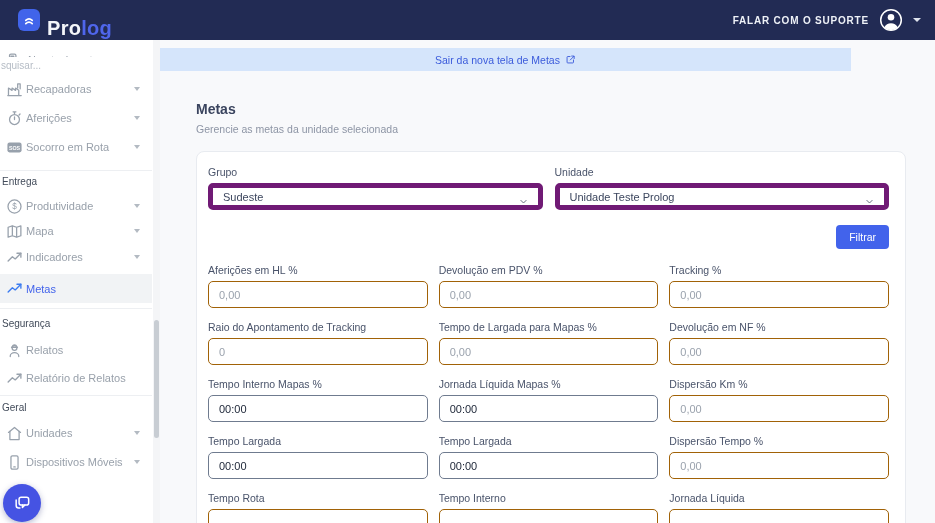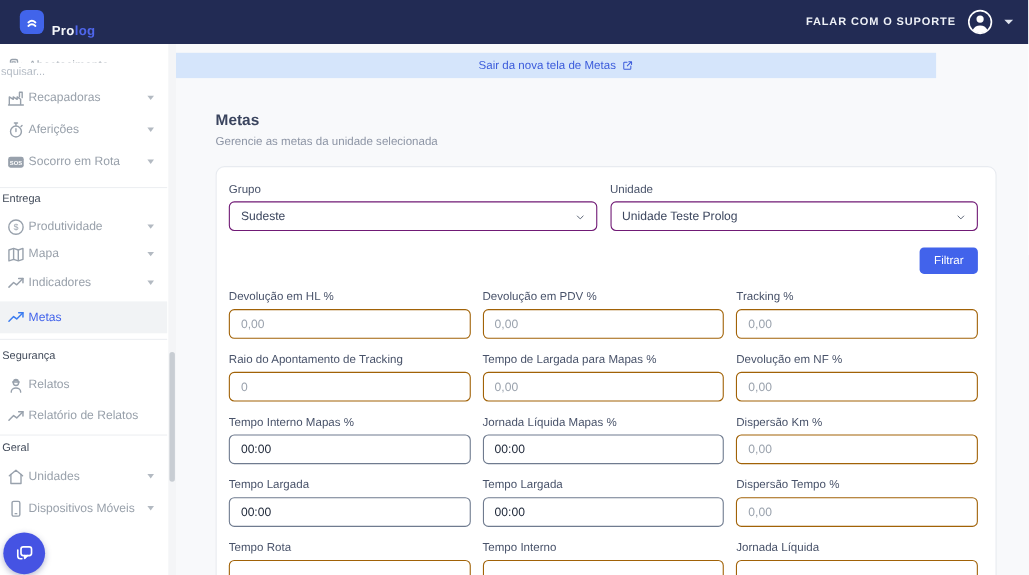--- a/index.html
+++ b/index.html
@@ -5,21 +5,21 @@
   * { margin:0; padding:0; box-sizing:border-box; }
   html,body { width:935px; height:523px; overflow:hidden; }
   body { font-family:"Liberation Sans","DejaVu Sans",sans-serif; background:#fff; }
   .app { position:relative; width:935px; height:523px; overflow:hidden; background:#f8f9fb; }
 
   
   .topbar { position:absolute; left:0; top:0; width:935px; height:40px; background:#222b54; z-index:30;
             display:flex; align-items:center; justify-content:space-between; padding:0 14px 0 18px; }
   .logo { display:flex; align-items:center; gap:7px; cursor:pointer; }
   .logo-badge { width:22px; height:22px; border-radius:6px; background:#4164ea; display:flex; align-items:center; justify-content:center; }
-  .logo-text { font-size:12px; font-weight:bold; letter-spacing:.3px;margin-top:16px; }
+  .logo-text { font-size:20px; font-weight:bold; letter-spacing:.3px;margin-top:16px; }
   .logo-text .pro { color:#f4f6fa; }
   .logo-text .log { color:#4f66ec; }
   .topbar-right { display:flex; align-items:center; gap:10px; }
   .support-link { color:#eef1f7; font-size:10px; font-weight:600; letter-spacing:.8px; cursor:pointer; }
   .avatar { width:24px; height:24px; cursor:pointer; display:block; }
   .caret-w { width:0; height:0; border-left:4px solid transparent; border-right:4px solid transparent; border-top:4px solid #dfe4ee; cursor:pointer; }
 
   
   .sidebar { position:absolute; left:0; top:40px; width:160px; height:483px; background:#fff; border-right:1px solid #e8ebee; z-index:20; }
   .sb-search { position:absolute; left:0; top:0; width:152px; height:16px; background:#fff; z-index:5;margin-top:17px; }
@@ -43,21 +43,21 @@
   .main { position:absolute; left:160px; top:40px; width:775px; height:483px; background:#f8f9fb; }
   .banner { position:absolute; left:0; top:8px; width:691px; height:23px; background:#d5e5fb; display:flex; align-items:center; justify-content:center; }
   .banner-link { display:flex; align-items:center; gap:5px; color:#3b5bdb; font-size:10.5px; cursor:pointer; }
   .banner-link svg { width:11px; height:11px; }
   .page-title { position:absolute; left:36px; top:61px; font-size:14px; font-weight:700; color:#3a445e; }
   .page-subtitle { position:absolute; left:36px; top:83px; font-size:10.5px; color:#8d95a5; }
 
   .card { position:absolute; left:36px; top:111px; width:710px; height:470px; background:#fff; border:1px solid #e8ebf0; border-radius:8px; padding:14px 16px 0 11px; }
   .sel-row { display:grid; grid-template-columns:1fr 1fr; column-gap:12px; }
   .fld-label { display:block; font-size:10.5px; color:#49536a; margin-bottom:5px; }
-  .selectbox { position:relative; height:27px; border:1px solid #701a75; border-radius:5px; background:#fff; display:flex; align-items:center; padding:0 26px 0 10px; font-size:11px; color:#3c465e; cursor:pointer; }
+  .selectbox { position:relative; height:27px; border:5px solid #701a75; border-radius:5px; background:#fff; display:flex; align-items:center; padding:0 26px 0 10px; font-size:11px; color:#3c465e; cursor:pointer; }
   .selectbox .chev { position:absolute; right:10px; top:9px; width:9px; height:9px; color:#596273; }
   .btn-row { margin-top:15px; display:flex; justify-content:flex-end; }
   .btn-filter { background:#4263eb; color:#fff; border:none; border-radius:4px; font-size:10.5px; padding:6px 13px; cursor:pointer; font-family:inherit; }
   .fields { margin-top:15px; display:grid; grid-template-columns:repeat(3,1fr); column-gap:11px; row-gap:13px; }
   .field input { width:100%; height:27px; border:1px solid #a16207; border-radius:5px; padding:0 10px; font-size:11px; color:#9aa2ad; background:#fff; font-family:inherit; outline:none; }
   .field.dark input { border:1px solid #6f7b8f; color:#212a3b; }
 </style>
 </head>
 <body>
 
@@ -283,21 +283,21 @@
         </div>
       </div>
 
       <div class="btn-row">
         <button class="btn-filter">Filtrar</button>
       </div>
 
       <div class="fields">
 
         <div class="field">
-          <label class="fld-label">Devolução em HL %</label>
+          <label class="fld-label">Aferições em HL %</label>
           <input value="0,00" style="">
         </div>
         <div class="field">
           <label class="fld-label">Devolução em PDV %</label>
           <input value="0,00" style="">
         </div>
         <div class="field">
           <label class="fld-label">Tracking %</label>
           <input value="0,00" style="">
         </div>

